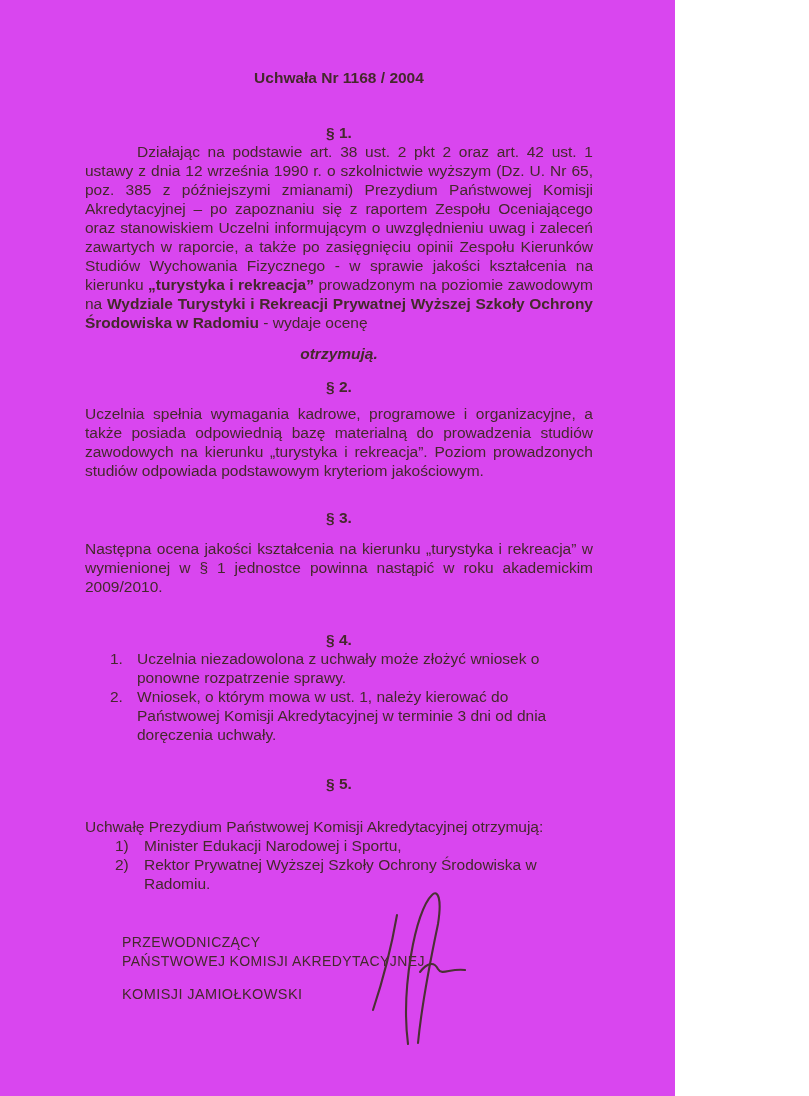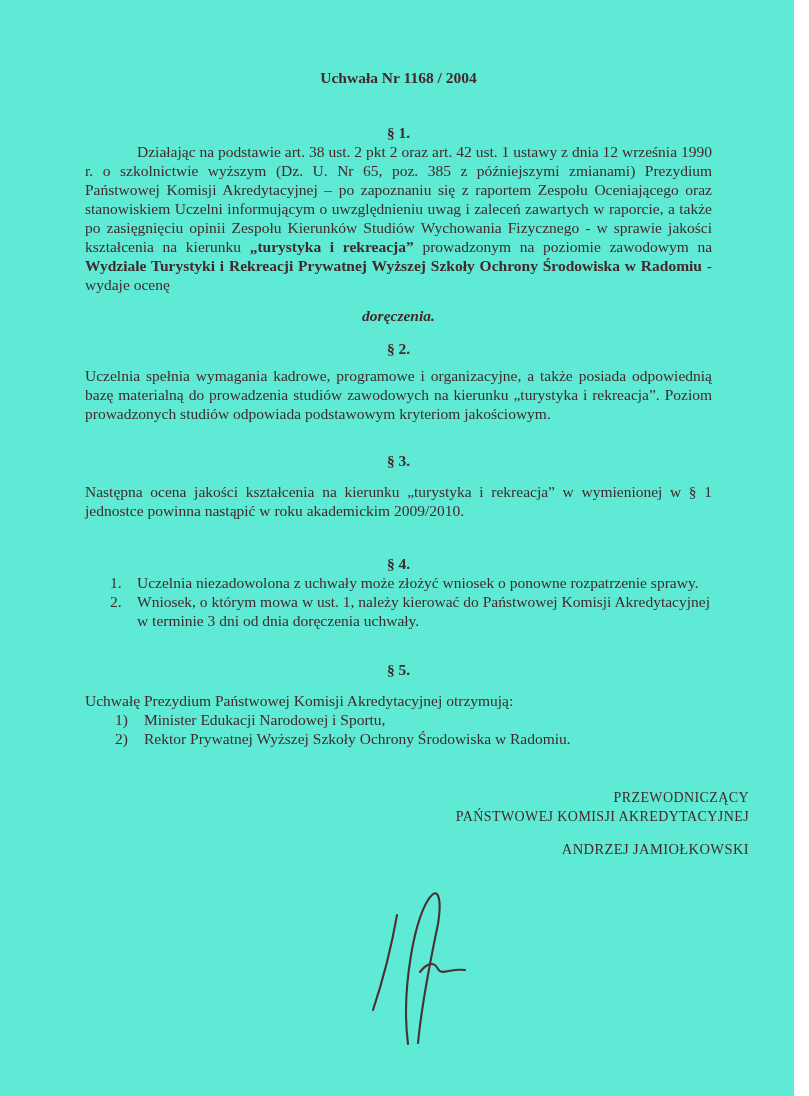--- a/index.html
+++ b/index.html
@@ -2,27 +2,27 @@
 <html lang="pl"><head>
 <meta charset="utf-8">
 <style>
   html, body {
     margin: 0;
     padding: 0;
     background: #ffffff;
   }
   .page {
     position: relative;
-    width: 794px;
+    width: 675px;
     height: 1096px;
     margin: 0;
-    background: #5eead4;
+    background: #d946ef;
     box-sizing: border-box;
     padding: 68px 82px 0 85px;
-    font-family: Liberation Serif, serif;
+    font-family: Liberation Sans, sans-serif;
     font-size: 15.5px;
     line-height: 19px;
     color: #44292c;
     overflow: hidden;
   }
   .doc-header {
     text-align: center;
     font-weight: bold;
   }
   .doc-header .hline { margin: 0; }
@@ -46,36 +46,36 @@
   .mt-s1h   { margin-top: 36px; }
   .mt-p1    { }
   .mt-verd  { margin-top: 12px; }
   .mt-s2h   { margin-top: 14px; }
   .mt-p2    { margin-top: 8px;  }
   .mt-s3h   { margin-top: 28px; }
   .mt-p3    { margin-top: 12px; }
   .mt-s4h   { margin-top: 34px; }
   .mt-l4    { margin-top: 14px; }
   .mt-s5h   { margin-top: 30px; }
-  .mt-i5    { margin-top: 12px; }
+  .mt-i5    { margin-top: 24px; }
   .mt-l5    { margin-top: 22px; }
   .num-list { margin: 0; padding: 0; list-style: none; }
   .num-list .row {
     display: flex;
     align-items: flex-start;
   }
   .list-s4 { padding-left: 25px; }
   .list-s4 .num { width: 27px; flex: 0 0 27px; }
   .list-s5 { padding-left: 30px; }
   .list-s5 .num { width: 29px; flex: 0 0 29px; }
   .row .txt { flex: 1 1 auto; }
   .signature-block {
     position: relative;
     margin-top: 40px;
-    text-align: right;
+    text-align: left;
     left: 37px;
     font-size: 14px;
     letter-spacing: 0.4px;
   }
   .signature-block .role { margin: 0; }
   .signature-block .name {
     margin: 14px 0 0 0;
     font-size: 14.5px;
   }
   .sig-svg {
@@ -93,21 +93,21 @@
 <div class="page">
 
   <div class="doc-header">
     <p class="hline">Uchwała  Nr  1168 / 2004</p>
   </div>
 
   <p class="section-heading mt-s1h">§ 1.</p>
 
   <p class="body-par indent-first mt-p1"><span>Działając na podstawie art. 38 ust. 2 pkt 2 oraz art. 42 ust. 1 ustawy z dnia 12 września 1990 r. o szkolnictwie wyższym  (Dz. U. Nr 65, poz. 385 z późniejszymi zmianami)  Prezydium Państwowej Komisji Akredytacyjnej – po zapoznaniu się z raportem Zespołu Oceniającego oraz stanowiskiem Uczelni informującym o uwzględnieniu uwag i zaleceń zawartych w raporcie, a także po zasięgnięciu opinii Zespołu Kierunków Studiów Wychowania Fizycznego - w sprawie jakości kształcenia  na kierunku  </span><span class="bold">„turystyka i rekreacja”</span><span> prowadzonym na poziomie zawodowym na </span><span class="bold">Wydziale Turystyki i Rekreacji Prywatnej Wyższej Szkoły Ochrony Środowiska w Radomiu</span><span> - wydaje ocenę</span></p>
 
-  <p class="verdict mt-verd">doręczenia.</p>
+  <p class="verdict mt-verd">otrzymują.</p>
 
   <p class="section-heading mt-s2h">§ 2.</p>
   <p class="body-par mt-p2">Uczelnia spełnia wymagania kadrowe, programowe i organizacyjne, a także posiada odpowiednią bazę materialną do prowadzenia studiów zawodowych na kierunku „turystyka i rekreacja”. Poziom prowadzonych studiów odpowiada podstawowym kryteriom jakościowym.</p>
 
   <p class="section-heading mt-s3h">§ 3.</p>
   <p class="body-par mt-p3">Następna ocena jakości kształcenia na kierunku „turystyka i rekreacja” w wymienionej w § 1 jednostce  powinna nastąpić w roku akademickim 2009/2010.</p>
 
   <p class="section-heading mt-s4h">§ 4.</p>
   <div class="num-list list-s4 mt-l4">
     <div class="row">
@@ -129,21 +129,21 @@
     </div>
     <div class="row">
       <span class="num">2)</span>
       <span class="txt">Rektor Prywatnej Wyższej Szkoły Ochrony Środowiska w Radomiu.</span>
     </div>
   </div>
 
   <div class="signature-block">
     <p class="role">PRZEWODNICZĄCY</p>
     <p class="role">PAŃSTWOWEJ KOMISJI AKREDYTACYJNEJ</p>
-    <p class="name">ANDRZEJ  JAMIOŁKOWSKI</p>
+    <p class="name">KOMISJI  JAMIOŁKOWSKI</p>
   </div>
 
   <svg class="sig-svg" viewBox="0 0 120 166" xmlns="http://www.w3.org/2000/svg">
     <g fill="none" stroke="#4a3134" stroke-width="2.1" stroke-linecap="round">
       <path d="M37,29 C33,52 25,88 13,124"></path>
       <path d="M48,158 C41,104 55,25 72,9 C78,3 82,13 78,38 C70,76 62,116 58,157"></path>
       <path d="M60,86 C67,77 74,75 78,83 C82,90 90,82 105,84"></path>
     </g>
   </svg>
 

